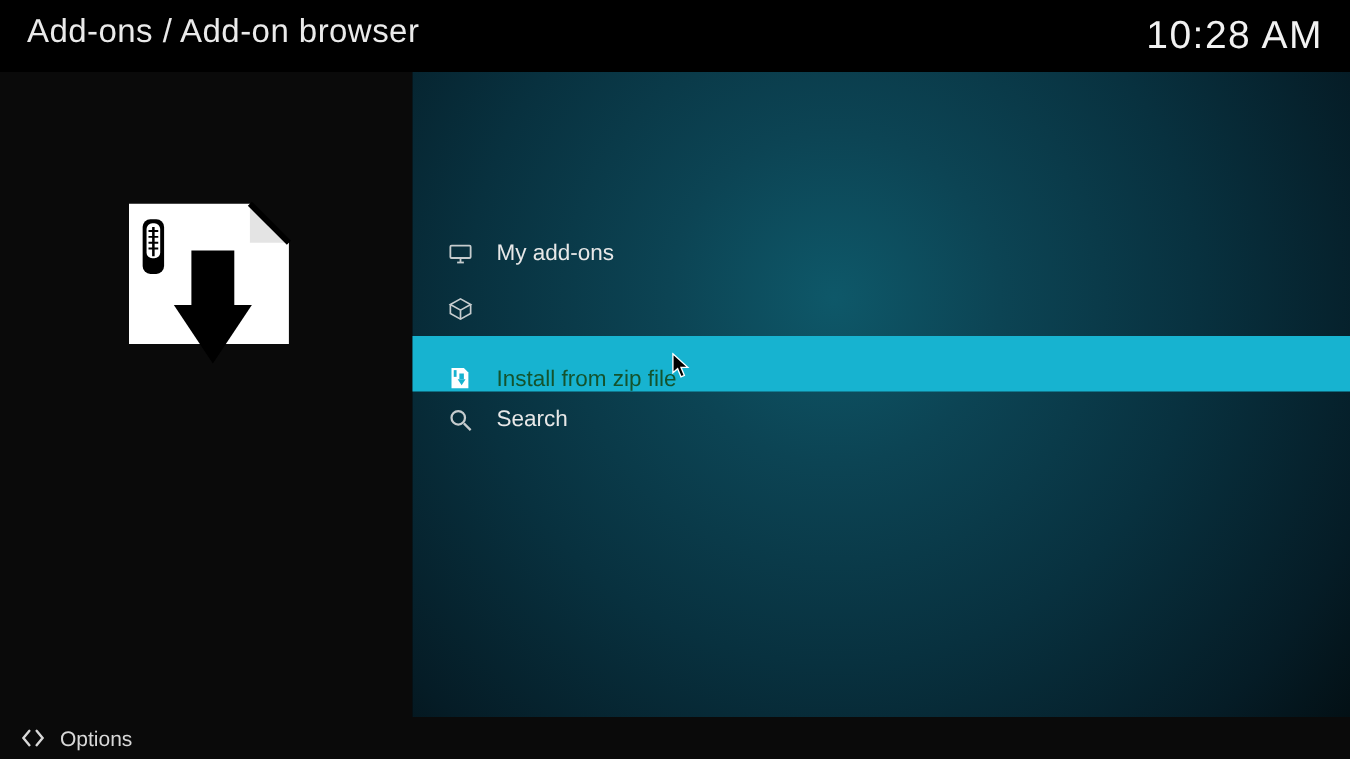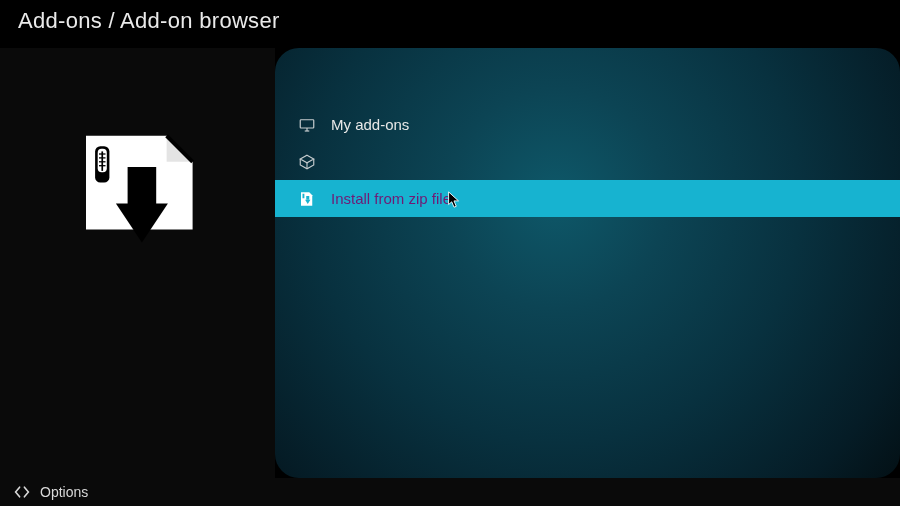--- a/index.html
+++ b/index.html
@@ -32,22 +32,21 @@
     justify-content: center;
     align-items: flex-start;
     padding-top: 80px;
   }
 
   .install-icon svg { width: 130px; height: 130px; }
 
   .content {
     flex: 1;
     background: radial-gradient(circle at 45% 35%, #0e5869 0%, #0c4454 25%, #08313f 55%, #051c26 85%, #031015 100%);
-    padding-top: 58px;
-    border-radius: 24px;
+    padding-top: 102px;
   }
 
   .menu-item {
     display: flex;
     align-items: center;
     height: 37px;
     padding-left: 18px;
     font-size: 15px;
     color: #e8e8e8;
     cursor: pointer;
@@ -57,21 +56,22 @@
     width: 28px;
     display: flex;
     justify-content: center;
     align-items: center;
     margin-right: 10px;
     opacity: 0.85;
   }
   .menu-item .icon-slot svg { width: 18px; height: 18px; }
   .menu-item.selected {
     background: #17b3d0;
-    color: #701a75;
+    color: #14532d;
+    align-items: flex-end;
   }
   .menu-item.selected .icon-slot { opacity: 1; }
 
   .cursor {
     position: absolute;
     top: 11px;
     pointer-events: none;
   }
   .cursor svg { width: 14px; height: 18px; }
 
@@ -88,20 +88,21 @@
   .footer .opt-icon { margin-right: 10px; display: flex; align-items: center; }
   .footer .opt-icon svg { width: 16px; height: 14px; }
 </style>
 </head>
 <body>
 
 <div class="header">
   <div class="header-left">
     <div class="breadcrumb">Add-ons / Add-on browser</div>
   </div>
+  <div class="clock">10:28 AM</div>
 </div>
 
 <div class="main">
   <div class="sidebar">
     <div class="install-icon">
       <svg viewBox="0 0 100 100">
 
         <path d="M10 6 H72 L92 26 V78 H10 Z" fill="#fff"></path>
         <path d="M72 6 L72 26 L92 26 Z" fill="#e4e4e4"></path>
         <path d="M72 6 L92 26" stroke="#000" stroke-width="3" fill="none"></path>
@@ -154,20 +155,29 @@
         </svg>
       </span>
       <span>Install from zip file</span>
       <span class="cursor" style="left:172px">
         <svg viewBox="0 0 14 20">
           <polygon points="1,1 1,15 4.5,12 7,18 9.5,17 7,11 12,11" fill="#000" stroke="#fff" stroke-width="1"></polygon>
         </svg>
       </span>
     </div>
 
+    <div class="menu-item">
+      <span class="icon-slot">
+        <svg viewBox="0 0 24 24" fill="none" stroke="#e8e8e8" stroke-width="2">
+          <circle cx="10" cy="10" r="6"></circle>
+          <line x1="15" y1="15" x2="21" y2="21"></line>
+        </svg>
+      </span>
+      <span>Search</span>
+    </div>
 
   </div>
 </div>
 
 <div class="footer">
   <span class="opt-icon">
     <svg viewBox="0 0 20 16" fill="none" stroke="#d8d8d8" stroke-width="2" stroke-linecap="round">
       <polyline points="7,2 2,8 7,14"></polyline>
       <polyline points="13,2 18,8 13,14"></polyline>
     </svg>

